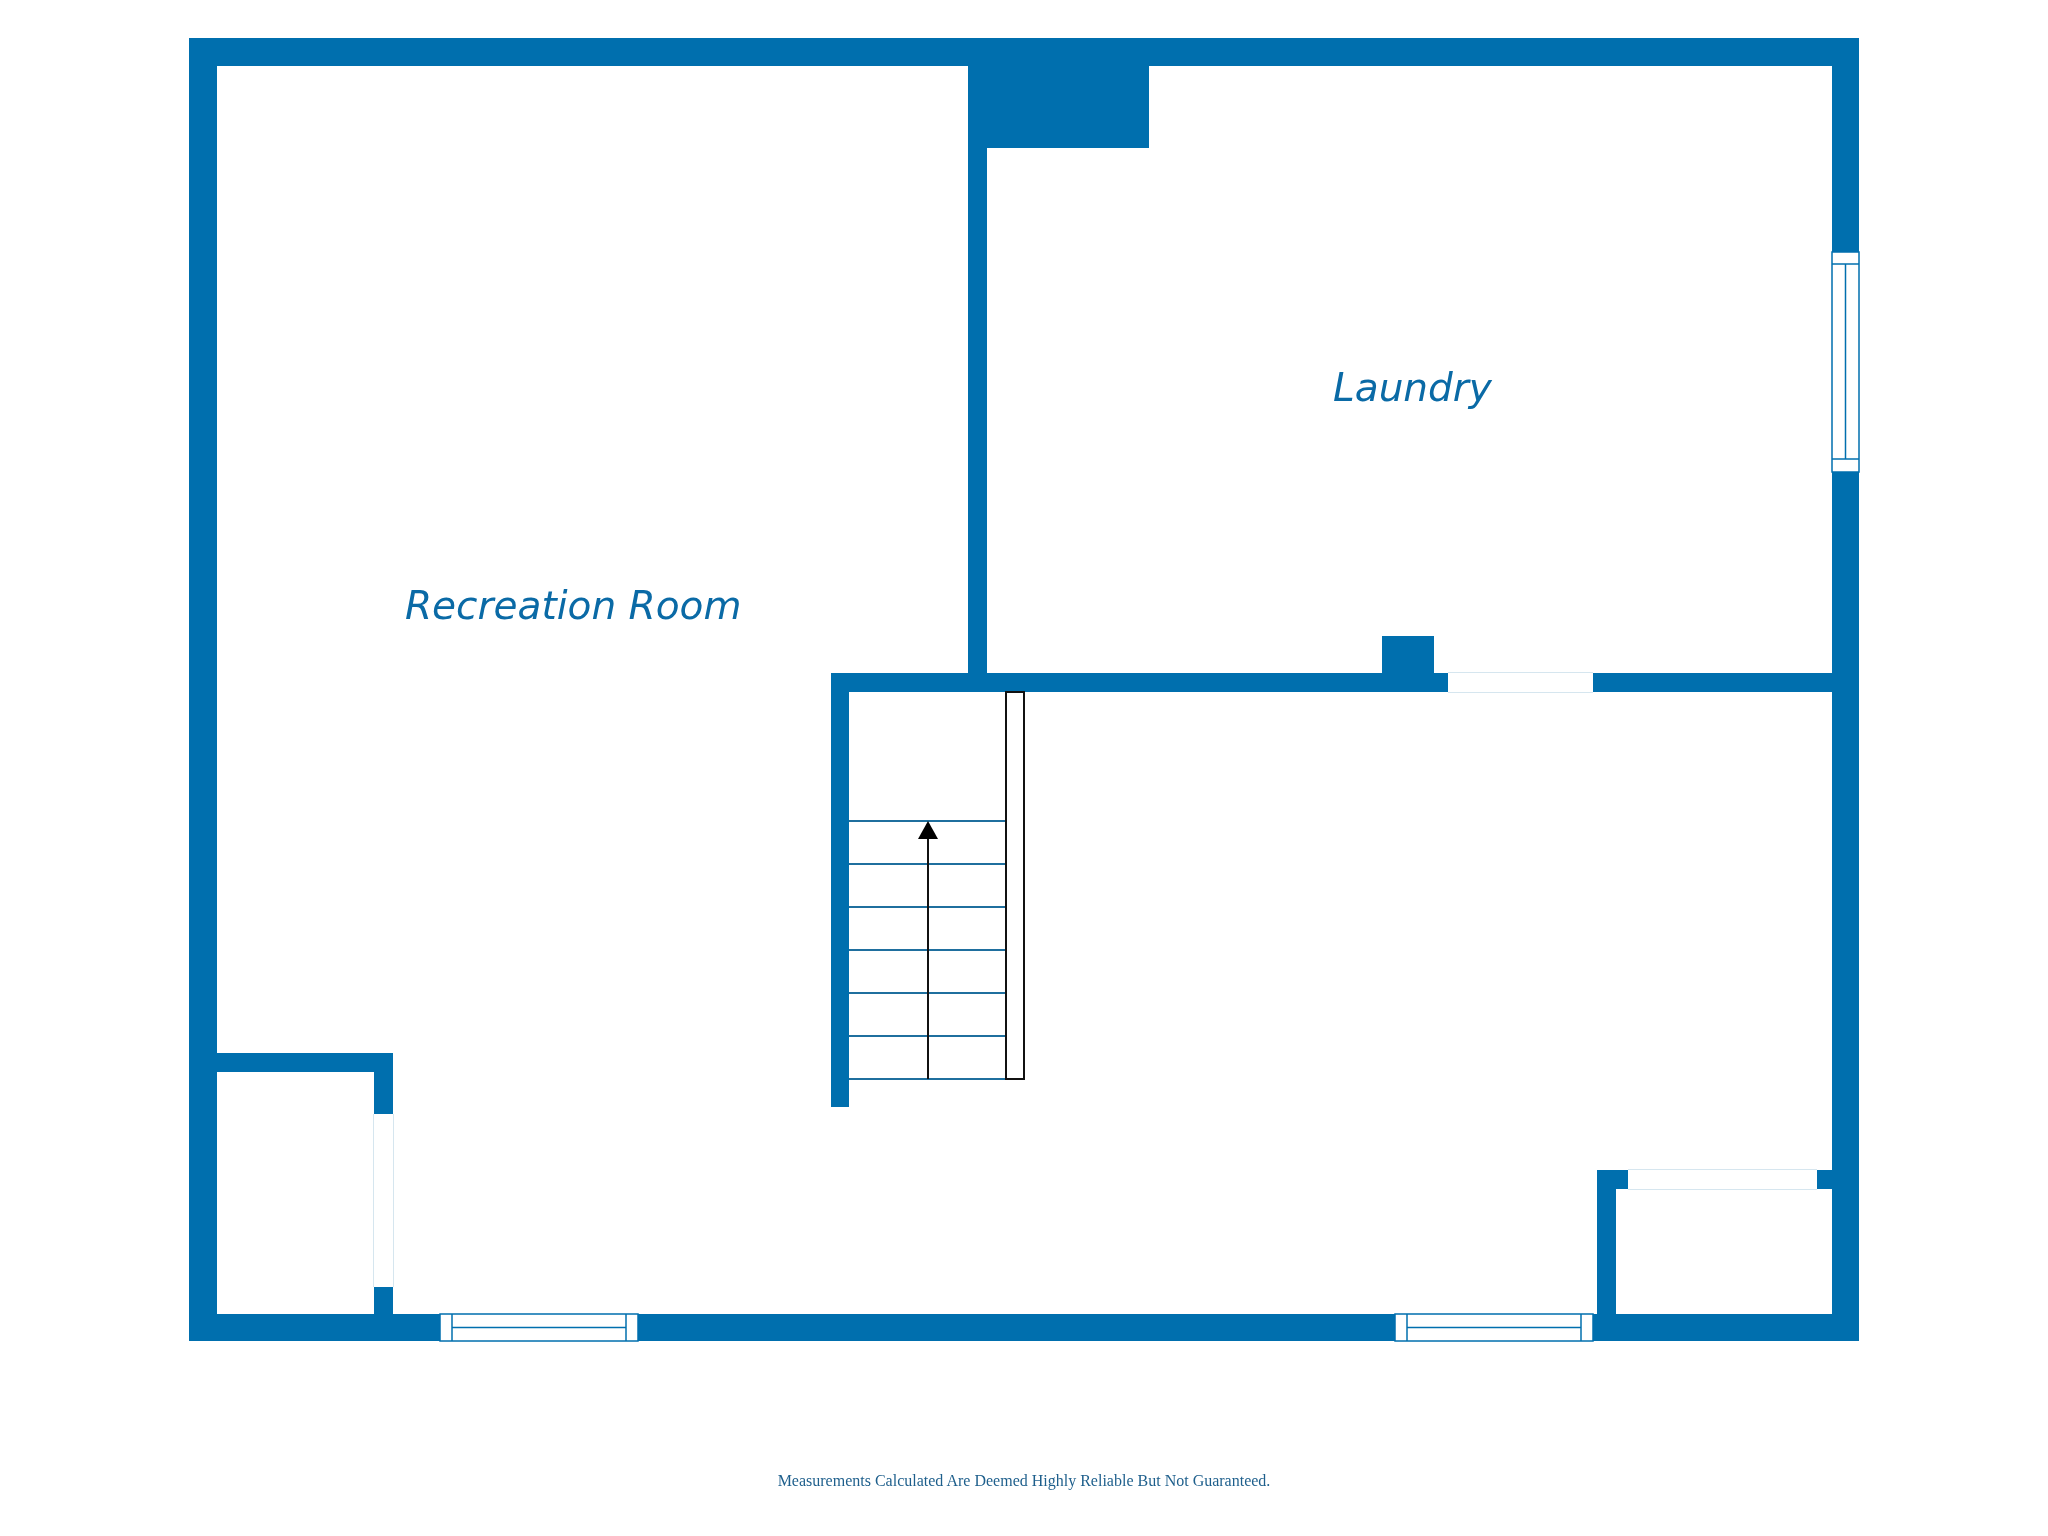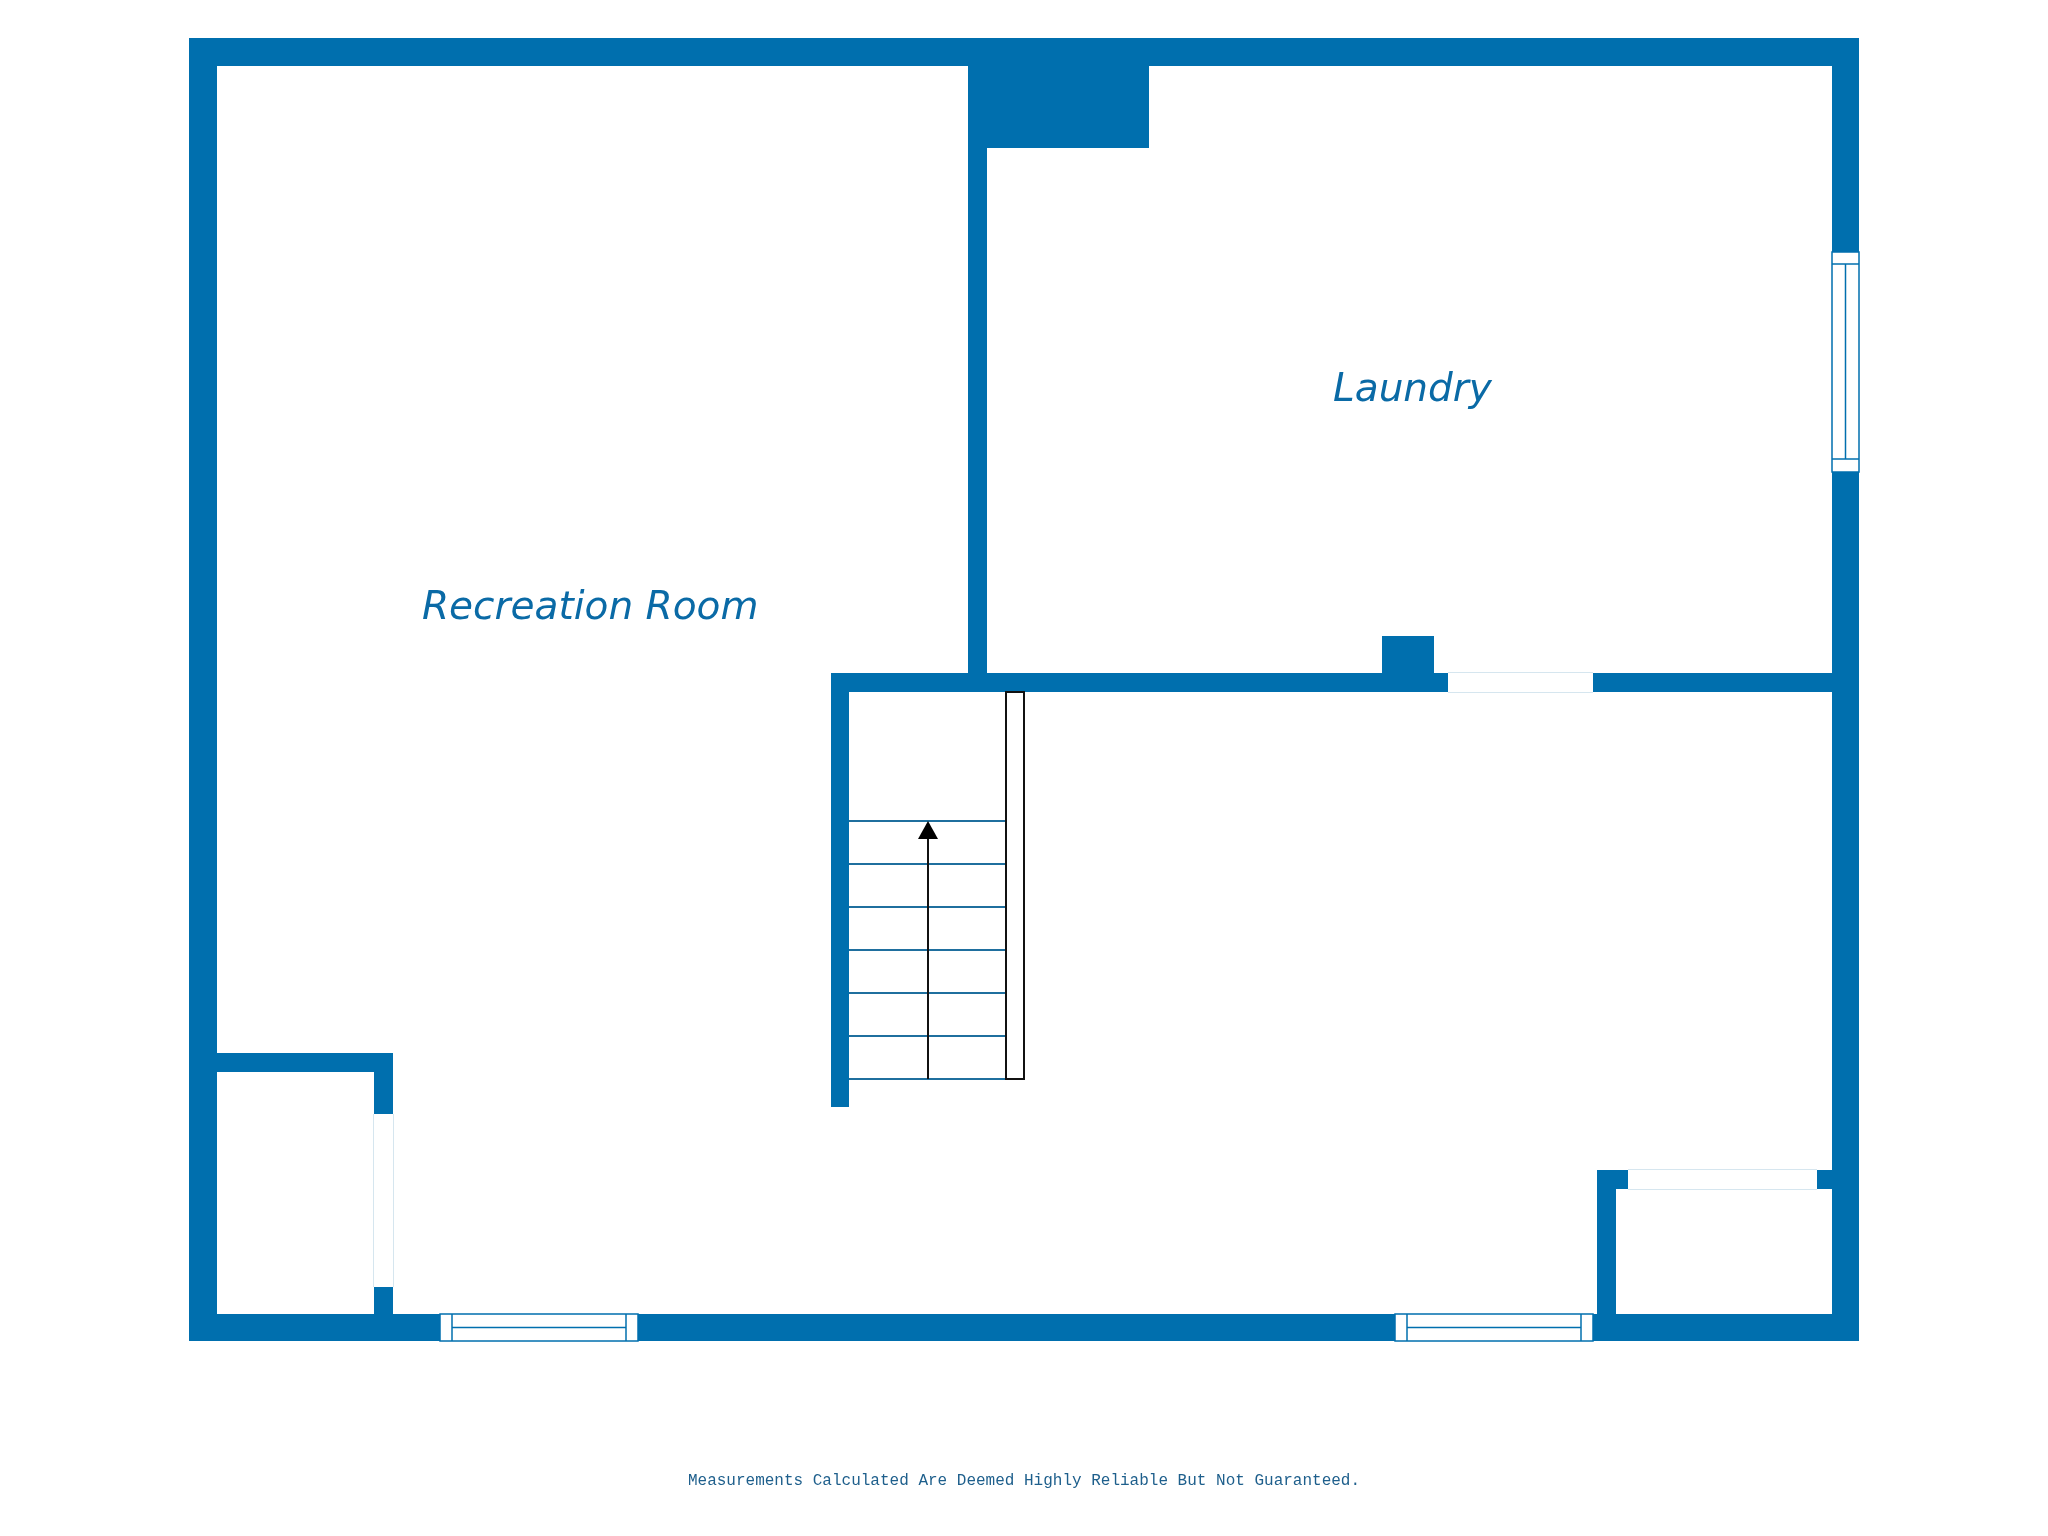--- a/index.html
+++ b/index.html
@@ -1,21 +1,21 @@
 <!DOCTYPE html>
 <html><head>
   <meta charset="utf-8">
   <style>
     html, body { margin: 0; padding: 0; background: #ffffff; }
     body { width: 2048px; height: 1536px; position: relative; overflow: hidden; font-family: "DejaVu Sans", sans-serif; }
     .plan { position: absolute; left: 0; top: 0; width: 2048px; height: 1536px; }
     .wall { position: absolute; background: #006fae; }
     .opening { position: absolute; background: #ffffff; }
     .room-label { position: absolute; color: #0a6aa6; font-family: "DejaVu Sans", sans-serif; white-space: nowrap; line-height: 1; font-style: italic; }
-    .footer { position: absolute; left: 0; width: 2048px; top: 1472px; text-align: center; color: #1e5f8c; font-size: 16px; font-family: Liberation Mono, monospace; }
+    .footer { position: absolute; left: 0; width: 2048px; top: 1472px; text-align: center; color: #1e5f8c; font-size: 16px; font-family: Liberation Serif, serif; }
     svg.overlay { position: absolute; left: 0; top: 0; }
   </style>
 </head>
 <body>
 
 <div class="plan">
 
   <div class="wall" style="left:189px; top:38px; width:1670px; height:28px;"></div>
   <div class="wall" style="left:189px; top:38px; width:28px; height:1303px;"></div>
   <div class="wall" style="left:1832px; top:38px; width:27px; height:1303px;"></div>
@@ -75,17 +75,17 @@
 
       <rect x="1006" y="692" width="18" height="387" fill="none" stroke="#111111" stroke-width="2"></rect>
     </g>
 
     <g>
       <line x1="928" y1="838" x2="928" y2="1079" stroke="#111111" stroke-width="2"></line>
       <polygon points="928,821 918,839 938,839" fill="#000000"></polygon>
     </g>
   </svg>
 
-  <div class="room-label" style="left:422px; top:586px; font-size:39px;text-align:right;">Recreation Room</div>
+  <div class="room-label" style="left:405px; top:586px; font-size:39px;text-align:right;">Recreation Room</div>
   <div class="room-label" style="left:1333px; top:368px; font-size:39px;">Laundry</div>
 
   <div class="footer">Measurements Calculated Are Deemed Highly Reliable But Not Guaranteed.</div>
 </div>
 
 </body></html>

